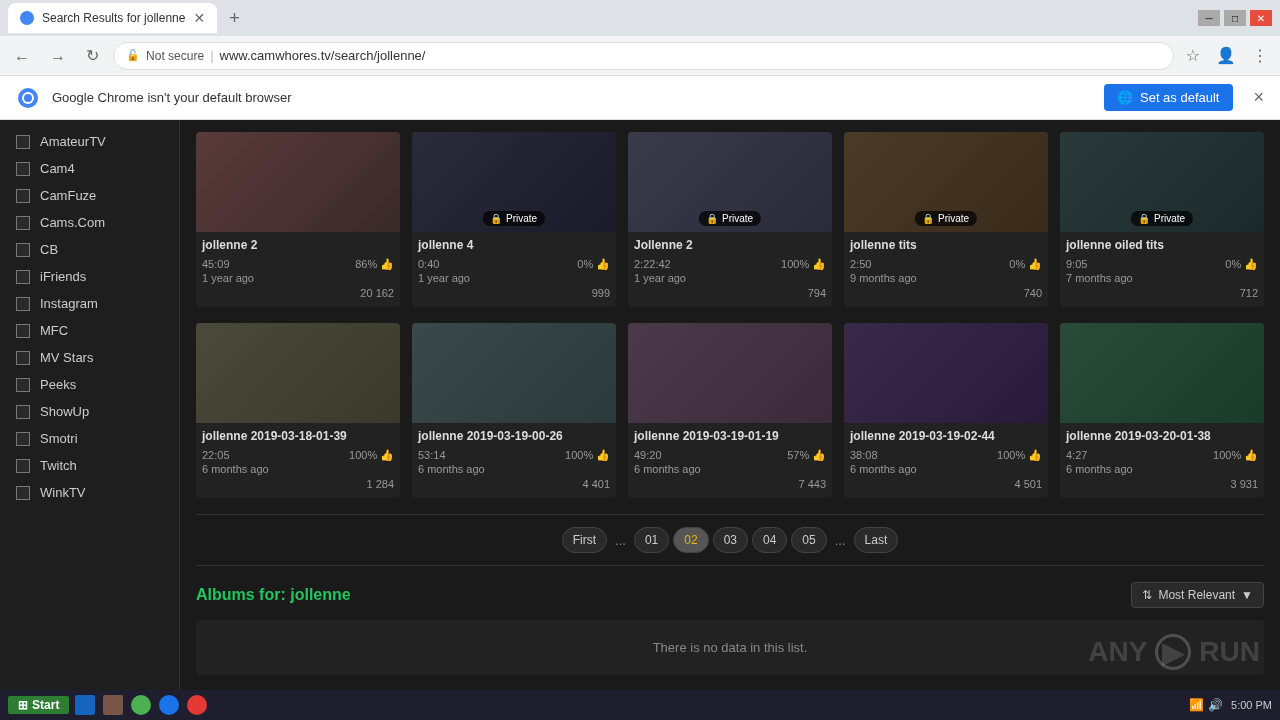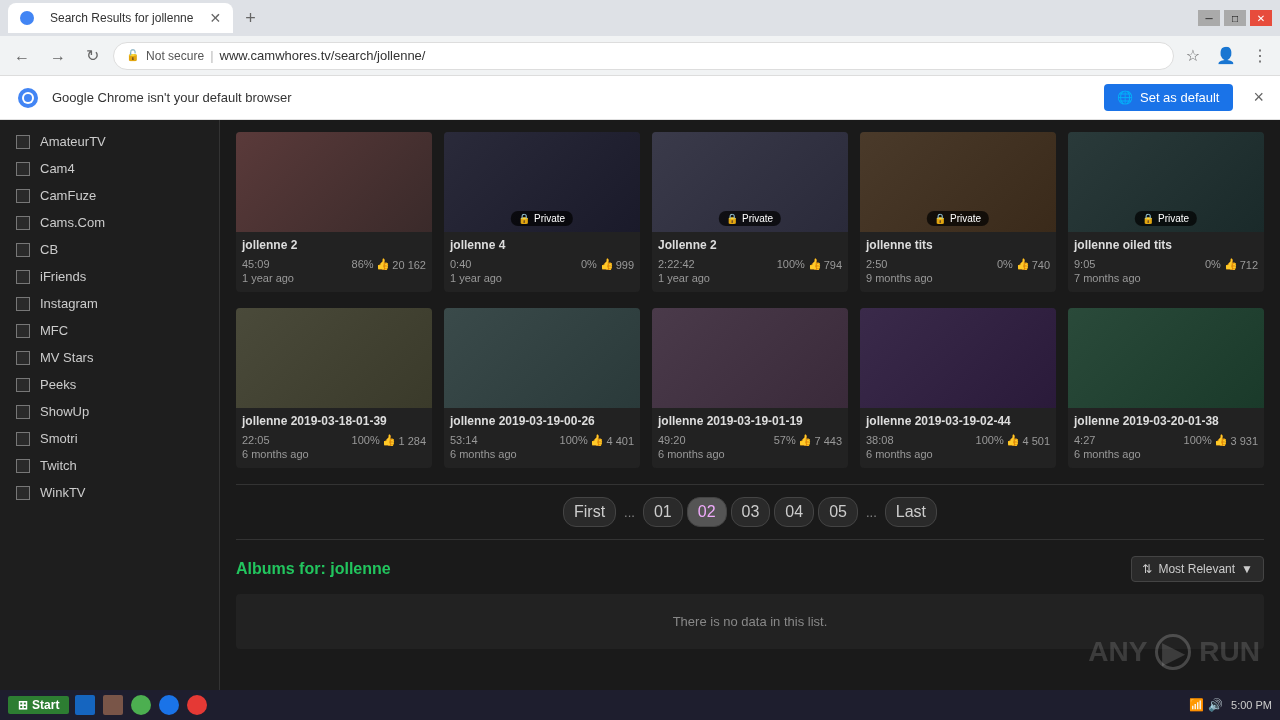--- a/index.html
+++ b/index.html
@@ -14,21 +14,21 @@
       padding: 0 8px;
       gap: 8px;
     }
     .browser-tab {
       background: #fff;
       border-radius: 8px 8px 0 0;
       height: 30px;
       display: flex;
       align-items: center;
       padding: 0 12px;
-      gap: 16px;
+      gap: 8px;
       font-size: 12px;
       color: #333;
       min-width: 200px;
     }
     .tab-favicon { width: 14px; height: 14px; background: #4285f4; border-radius: 50%; }
     .tab-close { margin-left: auto; cursor: pointer; color: #666; font-size: 14px; }
     .new-tab-btn { background: none; border: none; font-size: 18px; color: #666; cursor: pointer; padding: 4px; }
     .window-controls { margin-left: auto; display: flex; gap: 4px; }
     .win-btn { width: 22px; height: 16px; background: #aaa; border: none; cursor: pointer; font-size: 10px; }
 
@@ -88,21 +88,21 @@
 
     
     .page-body {
       display: flex;
       height: calc(720px - 36px - 40px - 44px - 30px);
       background: #1a1a1a;
     }
 
     
     .sidebar {
-      width: 220px;
+      width: 180px;
       background: #1e1e1e;
       border-right: 1px solid #333;
       overflow-y: auto;
       padding: 8px 0;
       flex-shrink: 0;
     }
     .sidebar-item {
       display: flex;
       align-items: center;
       padding: 6px 16px;
@@ -165,44 +165,44 @@
     .video-info { padding: 6px 6px 8px; }
     .video-title { color: #ddd; font-size: 12px; margin-bottom: 6px; font-weight: bold; }
     .video-meta {
       display: flex;
       justify-content: space-between;
       align-items: flex-start;
       font-size: 11px;
       color: #999;
     }
     .meta-left { display: flex; flex-direction: column; gap: 2px; }
-    .meta-right { display: flex; align-items: flex-end; gap: 2px; }
+    .meta-right { display: flex; flex-direction: column; align-items: flex-end; gap: 16px; }
     .like-badge { display: flex; align-items: center; gap: 3px; }
 
     
     .pagination {
       display: flex;
       justify-content: center;
       align-items: center;
       gap: 4px;
       padding: 12px 0;
       border-top: 1px solid #333;
       border-bottom: 1px solid #333;
       margin-bottom: 16px;
     }
     .page-btn {
       background: #2a2a2a;
       border: 1px solid #444;
       color: #ccc;
       padding: 5px 10px;
       cursor: pointer;
       border-radius: 13px;
-      font-size: 16px;
-    }
-    .page-btn.active { background: #555; color: #f0abfc; }
+      font-size: 12px;
+    }
+    .page-btn.active { background: #555; color: #eab308; }
     .page-ellipsis { color: #888; padding: 5px 4px; }
 
     
     .albums-header {
       display: flex;
       justify-content: space-between;
       align-items: center;
       margin-bottom: 12px;
     }
     .albums-title { font-size: 16px; color: #22c55e; }

